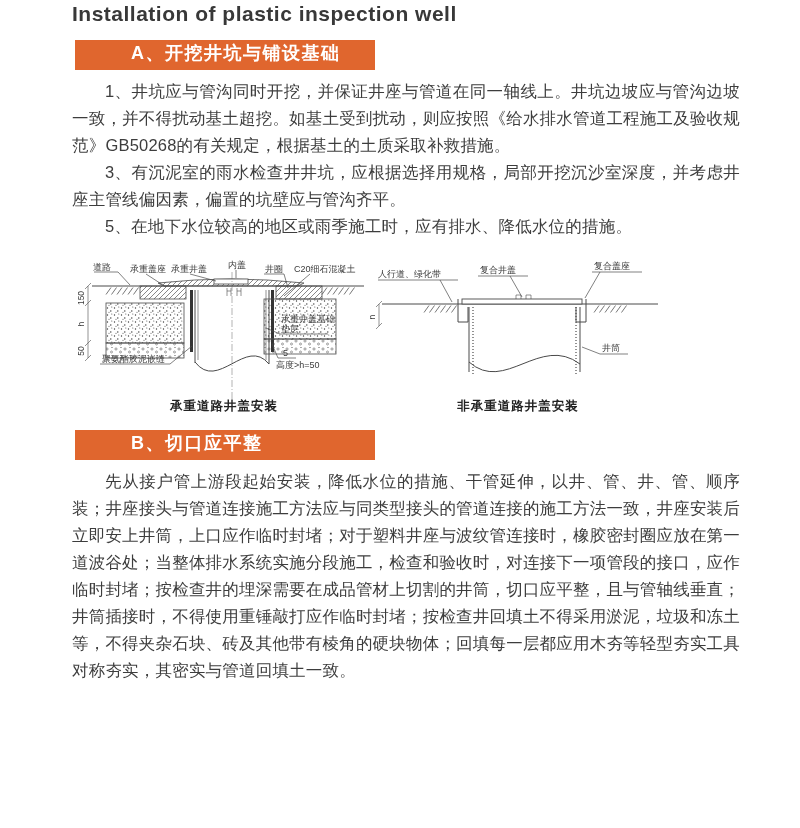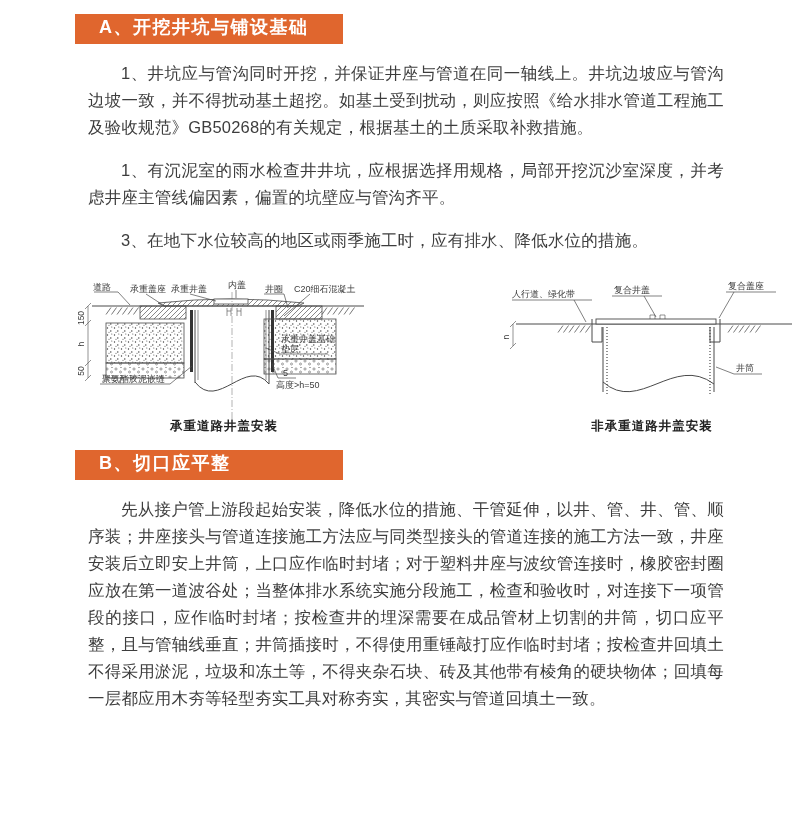--- a/index.html
+++ b/index.html
@@ -9,50 +9,51 @@
   }
   .title-zh{
     margin:6px 0 0 72px;font-size:30px;font-weight:bold;letter-spacing:2px;
     color:var(--title-orange,#E8561E);line-height:1.15;
   }
   .title-en{
     margin:1px 0 0 72px;font-size:21px;font-weight:bold;letter-spacing:.5px;
     color:#383838;line-height:1.2;
   }
   .secbar{
-    margin:14px 0 0 75px;width:244px;padding-left:24px;height:30px;line-height:27px;
+    margin:14px 0 0 75px;width:244px;padding-left:56px;height:30px;line-height:27px;
     background:var(--bar-orange,#E0662E);color:#fff;font-size:18px;font-weight:bold;
     letter-spacing:1.5px;
   }
   .body-text{margin:8px 60px 0 72px;}
   .body-text p{
-    margin:16px;text-indent:2em;font-size:16.5px;line-height:27px;color:#3d3d3d;
+    margin:0;text-indent:2em;font-size:16.5px;line-height:27px;color:#3d3d3d;
     text-align:justify;letter-spacing:.2px;
   }
-  .diagrams{display:flex;margin:10px 0 0 78px;justify-content:space-between;}
+  .diagrams{display:flex;margin:10px 0 0 78px;}
   .diag{display:block;}
   .diag text{fill:#3c3c3c;font-size:9px;}
   .diag .cap{font-size:12.5px;font-weight:bold;fill:#222;letter-spacing:1px;}
   .diag .dim{font-size:8.5px;}
   .dline{stroke:#4a4a4a;stroke-width:1;fill:none;}
   .thin{stroke:#4a4a4a;stroke-width:.6;fill:none;}
   .lead{stroke:#4a4a4a;stroke-width:.7;fill:none;}
 </style>
 </head>
 <body>
 
 <div class="page">
 
+  <div class="title-en">Installation of plastic inspection well</div>
 
   <div class="secbar">A、开挖井坑与铺设基础</div>
 
   <div class="body-text">
     <p>1、井坑应与管沟同时开挖，并保证井座与管道在同一轴线上。井坑边坡应与管沟边坡一致，并不得扰动基土超挖。如基土受到扰动，则应按照《给水排水管道工程施工及验收规范》GB50268的有关规定，根据基土的土质采取补救措施。</p>
-    <p>1、有沉泥室的雨水检查井井坑，应根据选择用规格，局部开挖沉沙室深度，并考虑井座主管线偏因素，偏置的坑壁应与管沟齐平。</p>
-    <p>3、在地下水位较高的地区或雨季施工时，应有排水、降低水位的措施。</p>
+    <p>3、有沉泥室的雨水检查井井坑，应根据选择用规格，局部开挖沉沙室深度，并考虑井座主管线偏因素，偏置的坑壁应与管沟齐平。</p>
+    <p>5、在地下水位较高的地区或雨季施工时，应有排水、降低水位的措施。</p>
   </div>
 
   <div class="diagrams">
 
     <svg class="diag" width="292" height="166" viewBox="0 0 292 166">
       <defs>
         <pattern id="speck" width="7" height="7" patternUnits="userSpaceOnUse">
           <circle cx="1.5" cy="2" r="0.7" fill="#3a3a3a"></circle>
           <circle cx="4.8" cy="5" r="0.7" fill="#3a3a3a"></circle>
           <circle cx="3" cy="6.2" r="0.5" fill="#3a3a3a"></circle>

